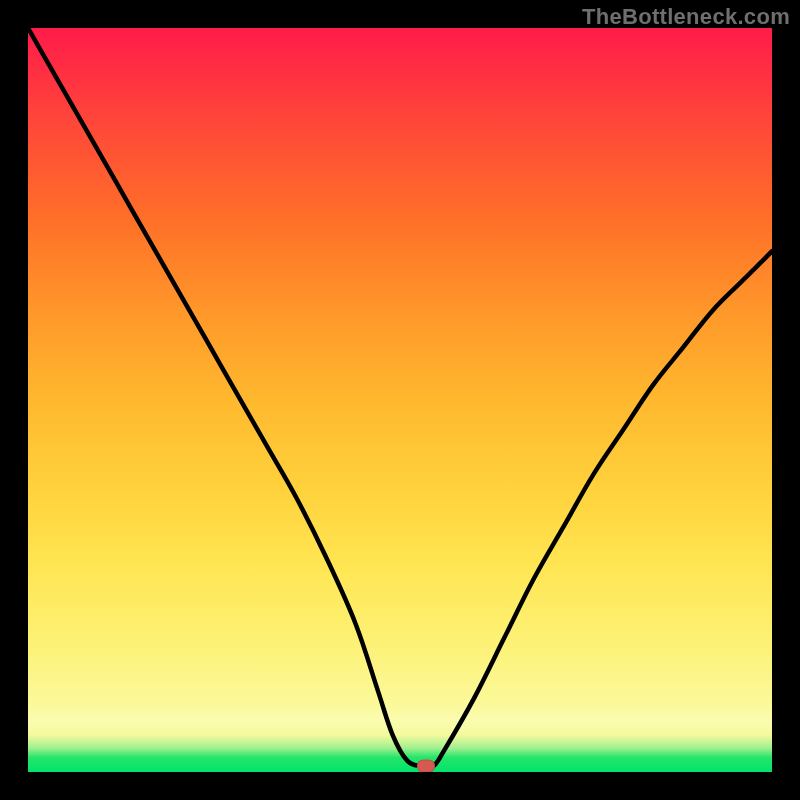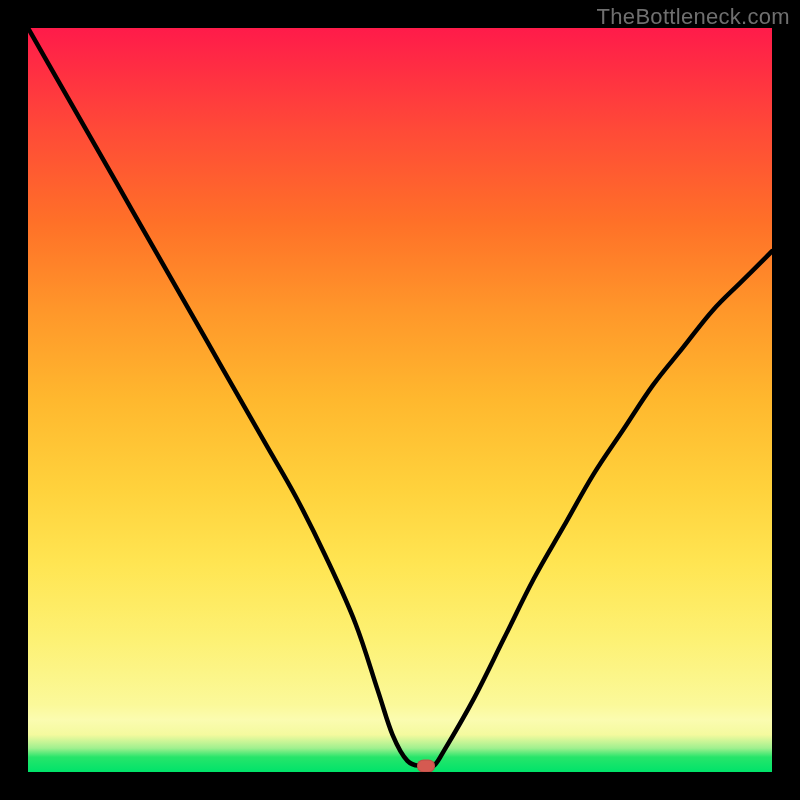--- a/index.html
+++ b/index.html
@@ -16,21 +16,21 @@
     width: 800px;
     height: 800px;
     background: #000;
   }
   .watermark {
     position: absolute;
     top: 4px;
     right: 10px;
     color: #6f6f6f;
     font-size: 22px;
-    font-weight: 400;
+    font-weight: 700;
     letter-spacing: 0.3px;
     z-index: 5;
   }
   
   .plot-area {
     position: absolute;
     left: 28px;
     top: 28px;
     width: 744px;
     height: 744px;

